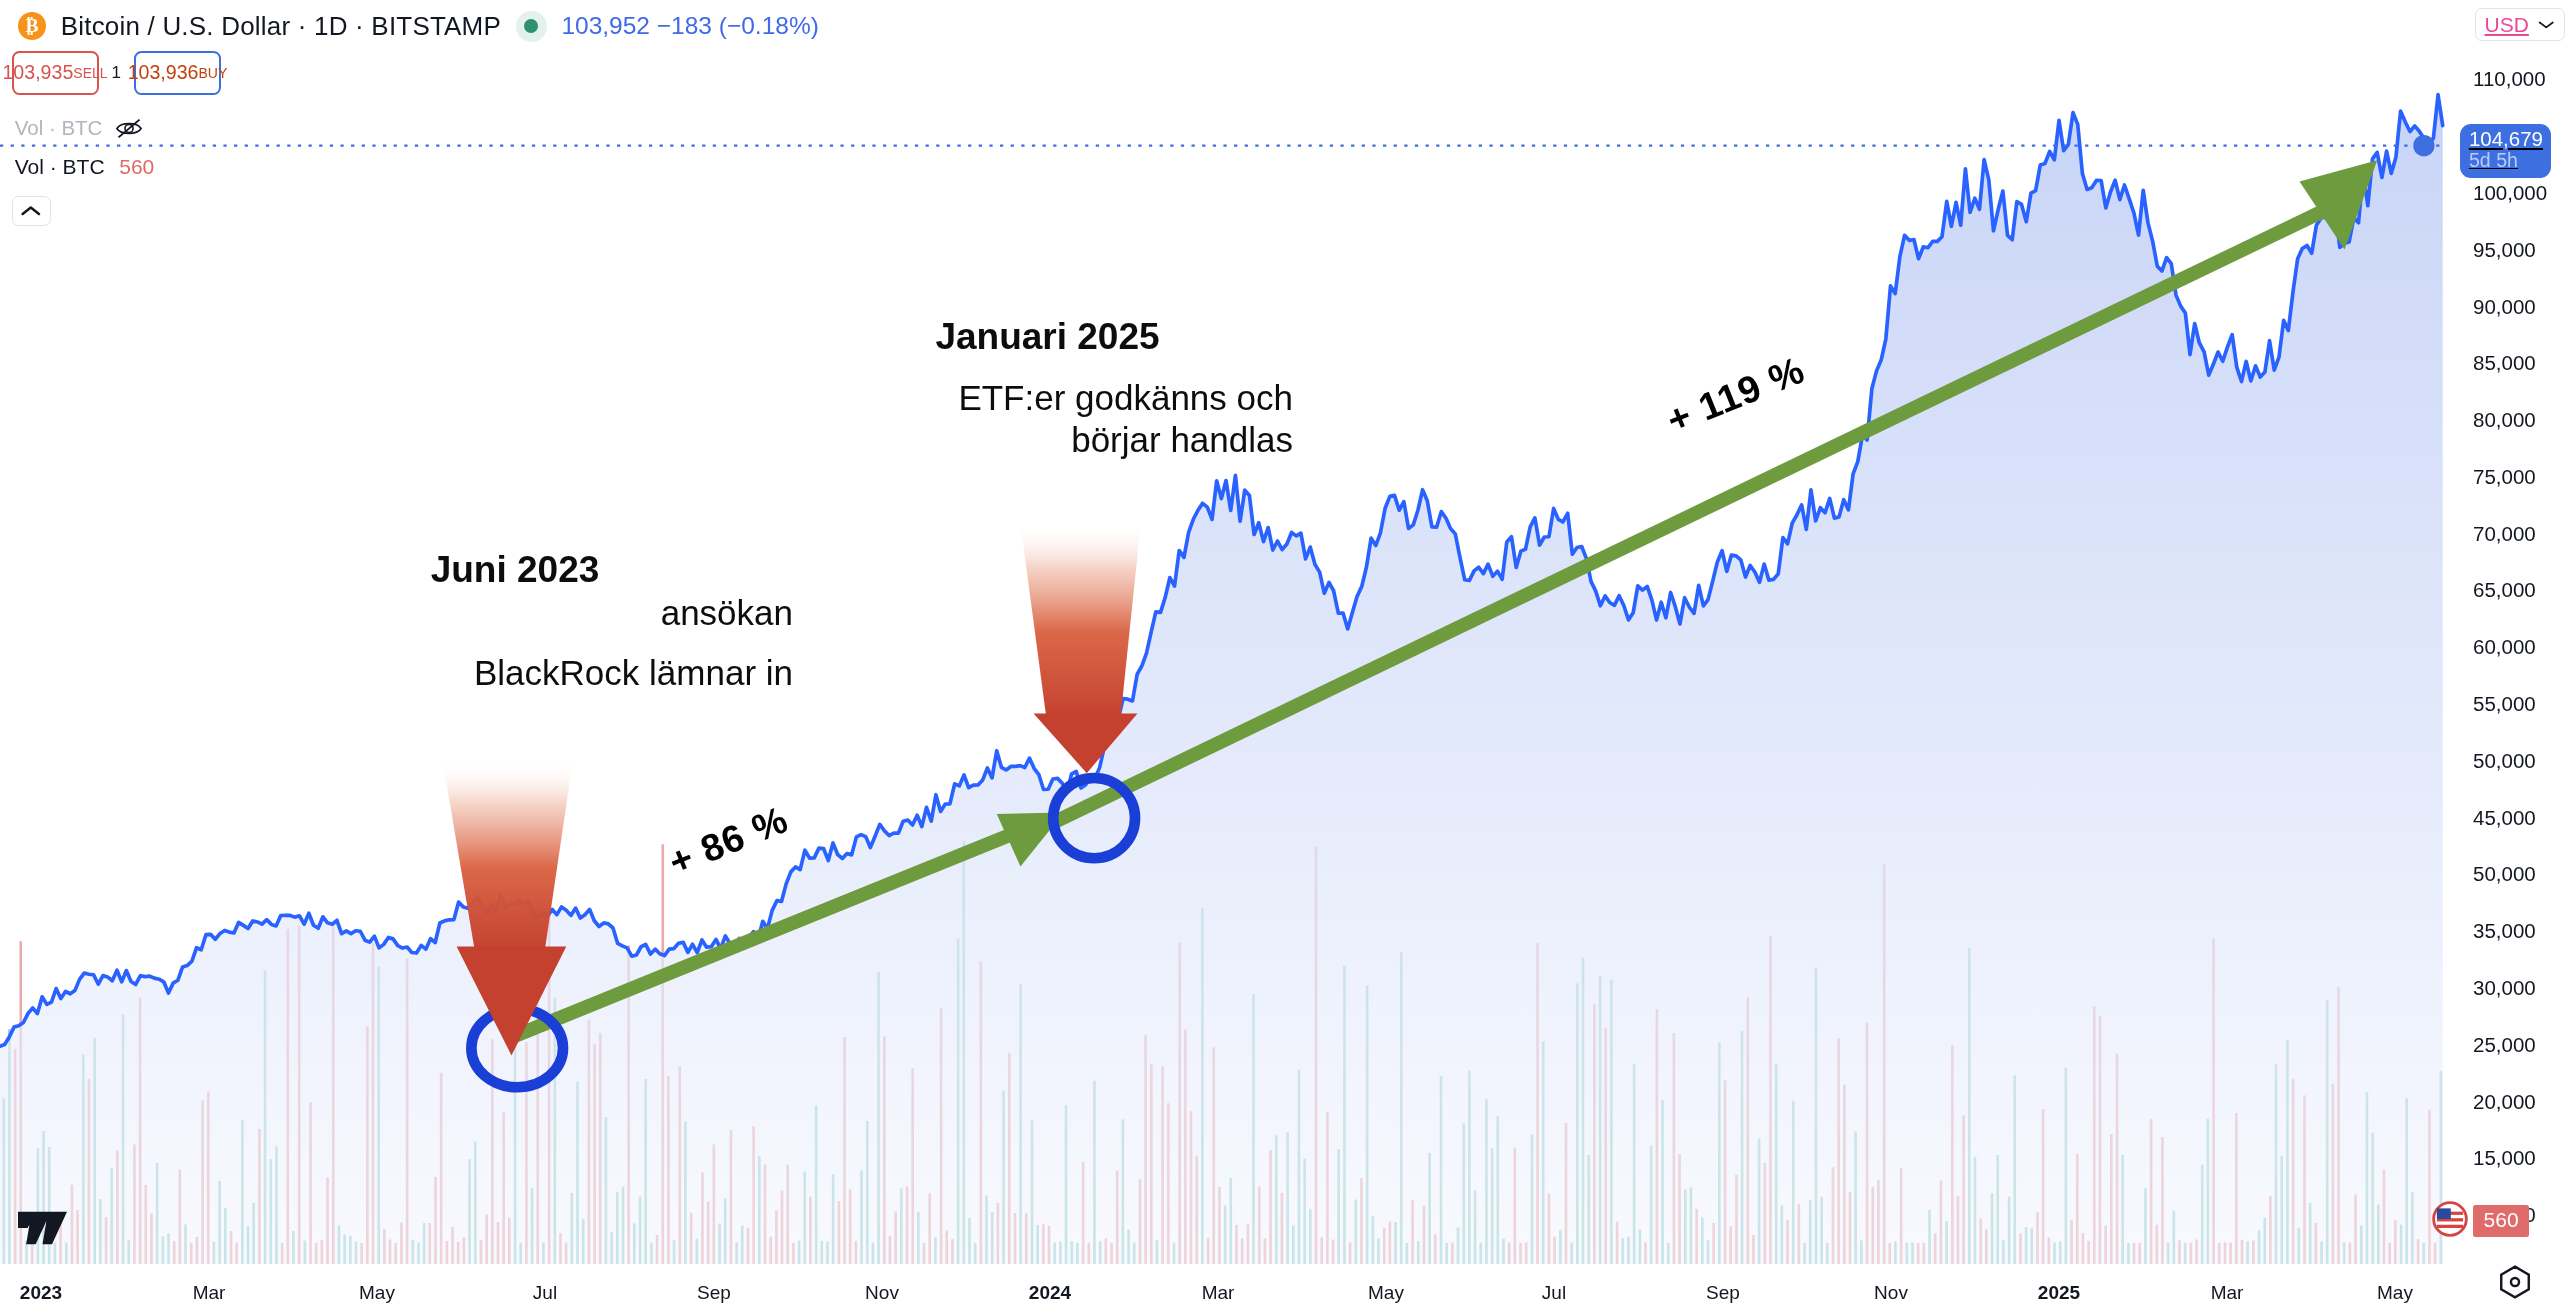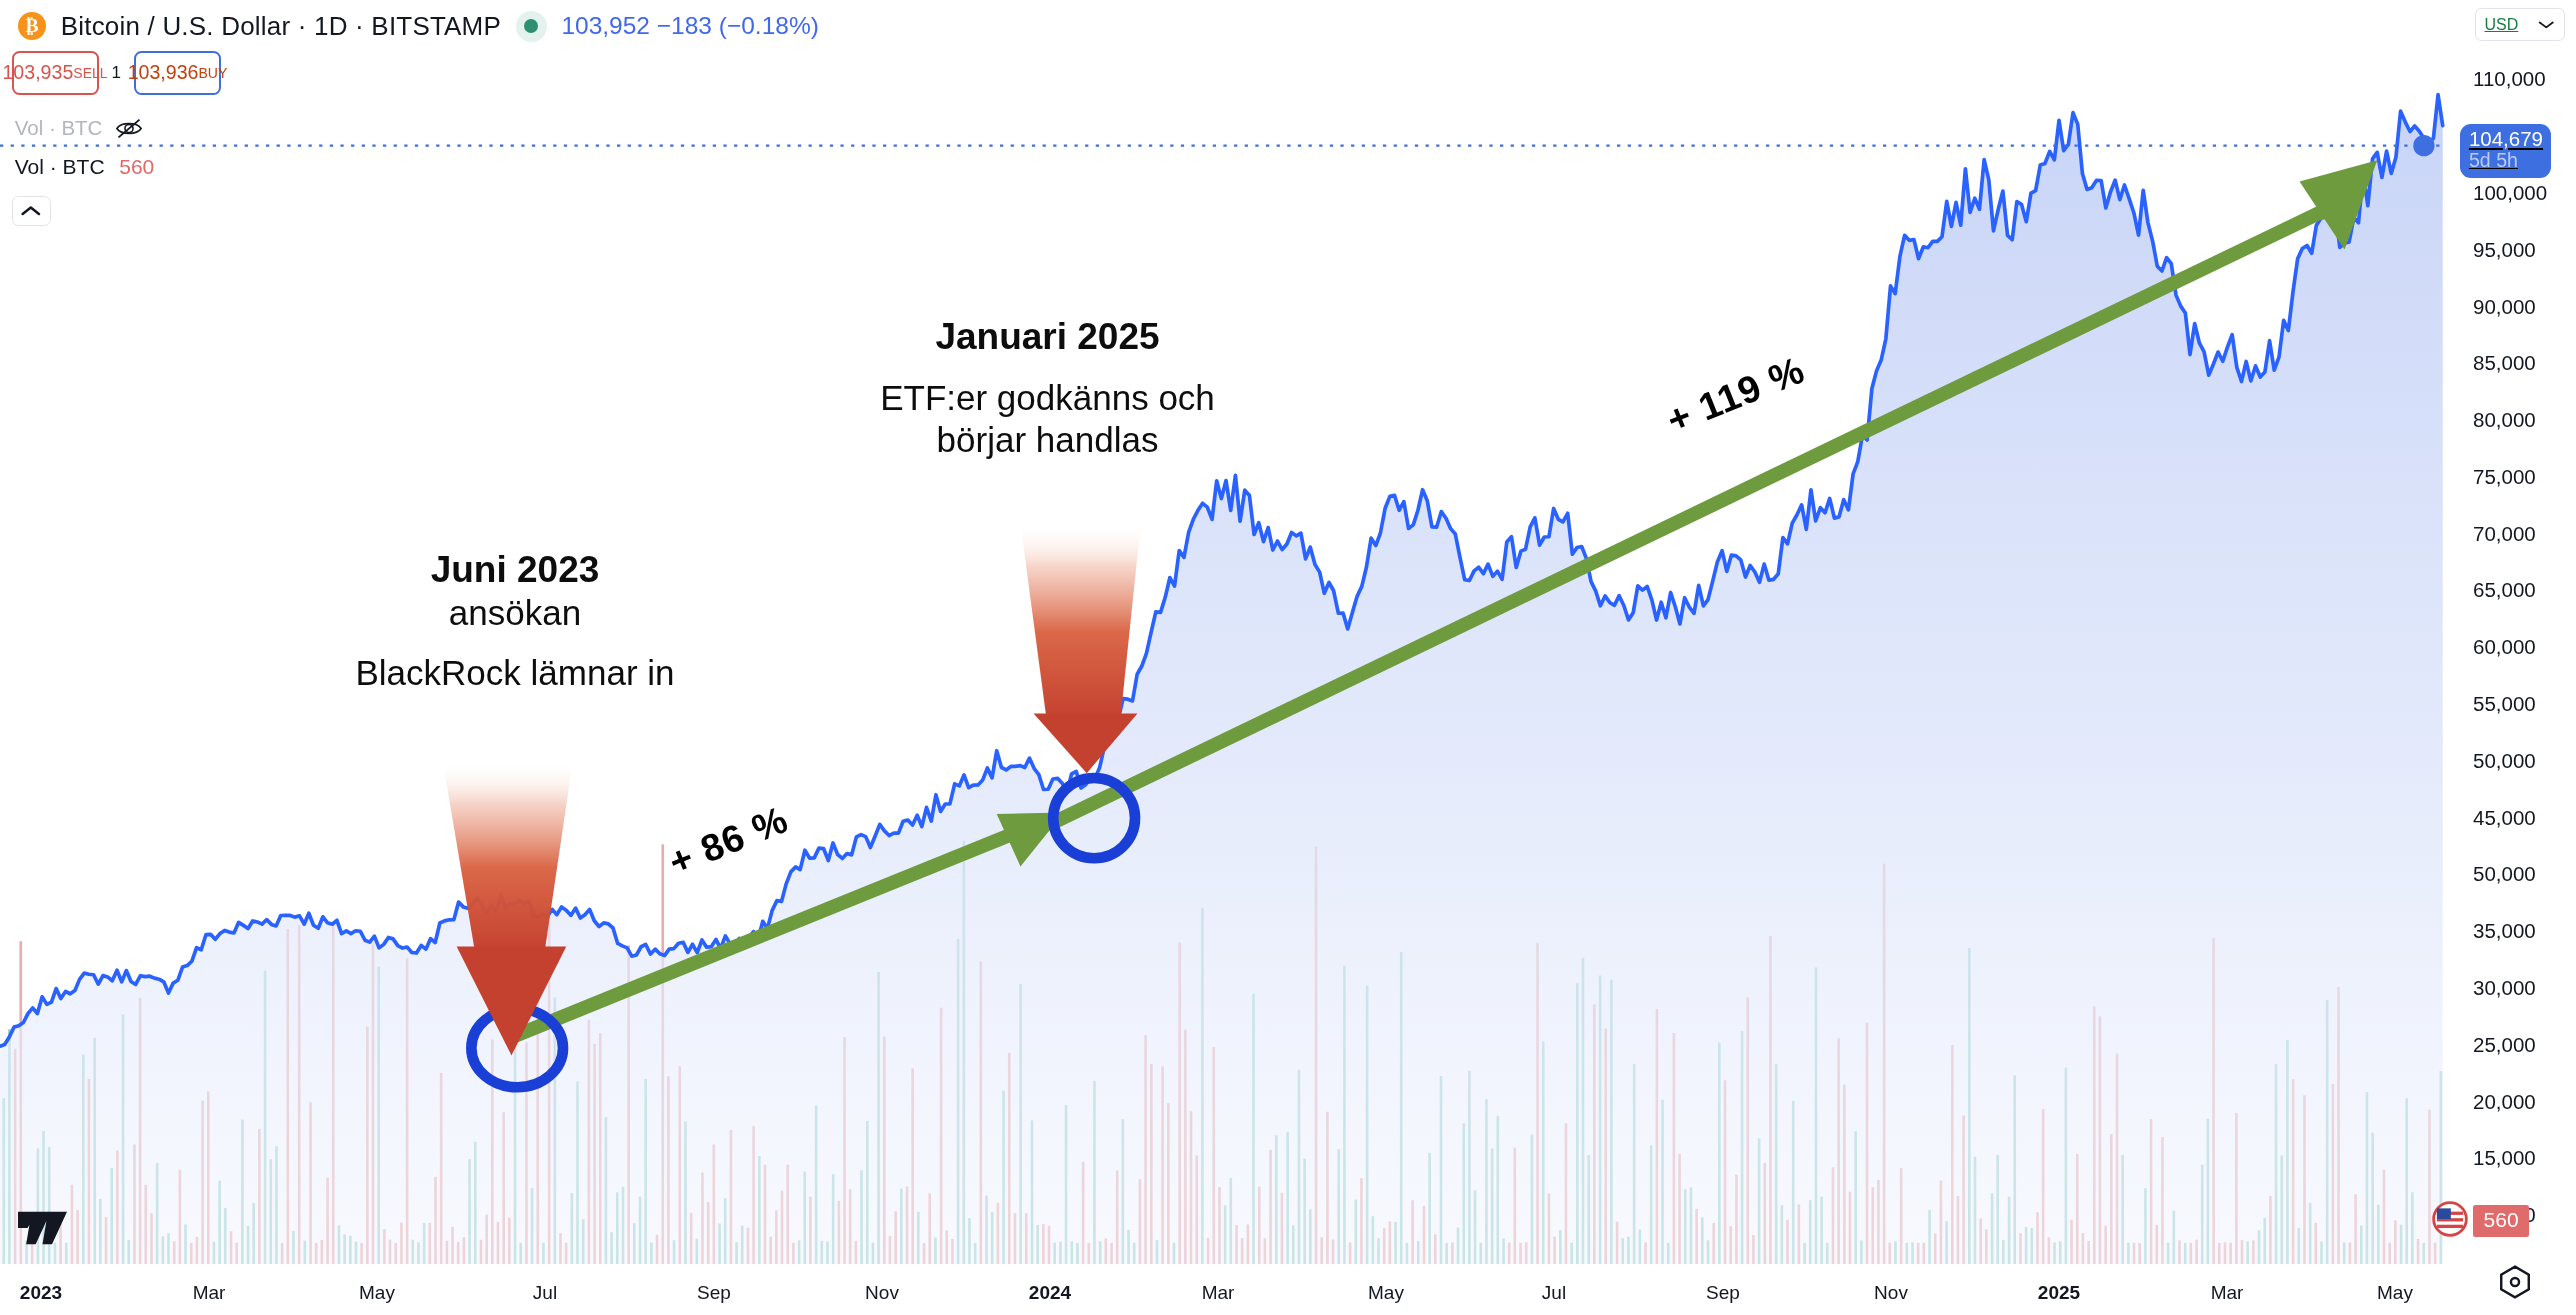--- a/index.html
+++ b/index.html
@@ -77,21 +77,21 @@
     position:absolute; left: 18px; font-size: 20.5px; color:#131722;
     white-space:nowrap; transform: translateY(-50%);
   }
   .usd-select {
     position:absolute; right: 11.5px; top: 8.2px;
     width: 90px; height: 33px;
     border:1.2px solid #e0e3eb; border-radius: 6.5px; background:#fff;
     display:flex; align-items:center; justify-content:space-between;
     padding: 0 9px; z-index: 45;
   }
-  .usd-select span { font-size: 16px; color:#15803d;text-decoration:underline; }
+  .usd-select span { font-size: 21px; color:#ec4899;text-decoration:underline; }
 
   .last-badge {
     position:absolute; left: 4.9px; top: 124px;
     background:#3e6fe0; border-radius:11px;
     padding: 4.1px 8.2px 5.7px 9px; z-index: 42; text-decoration: underline;
   }
   .last-badge .lb-price { font-size: 20.5px; color:#fff; line-height:1.08; }
   .last-badge .lb-cd    { font-size: 19.6px; color:#b9ccf5; line-height:1.12; }
 
   .vol-badge {
@@ -112,21 +112,21 @@
   }
   .time-tick.year { font-weight: bold; }
 
   
   #chart-area { position:absolute; left:0; top:0; width:2455px; height:1264px; z-index:10; }
   #chart-svg  { position:absolute; left:0; top:0; width:2455px; height:1264px; }
 
   
   .anno { position:absolute; text-align:center; color:#0d0d0d; z-index: 25; }
   .anno .anno-title { font-size: 37px; font-weight: bold; line-height: 1.18; white-space:nowrap; }
-  .anno .anno-body  { font-size: 35px; line-height: 1.22; }
+  .anno .anno-body  { font-size: 35px; line-height: 1.22; text-align: right; }
 
   .tv-logo { position:absolute; left: 18px; top: 1211px; width: 49px; height: 34px; z-index: 22; }
 </style>
 </head>
 <body>
 
 <div id="app">
 
   <div id="chart-area">
     <svg id="chart-svg" viewBox="0 0 3000 1545" preserveAspectRatio="none">

